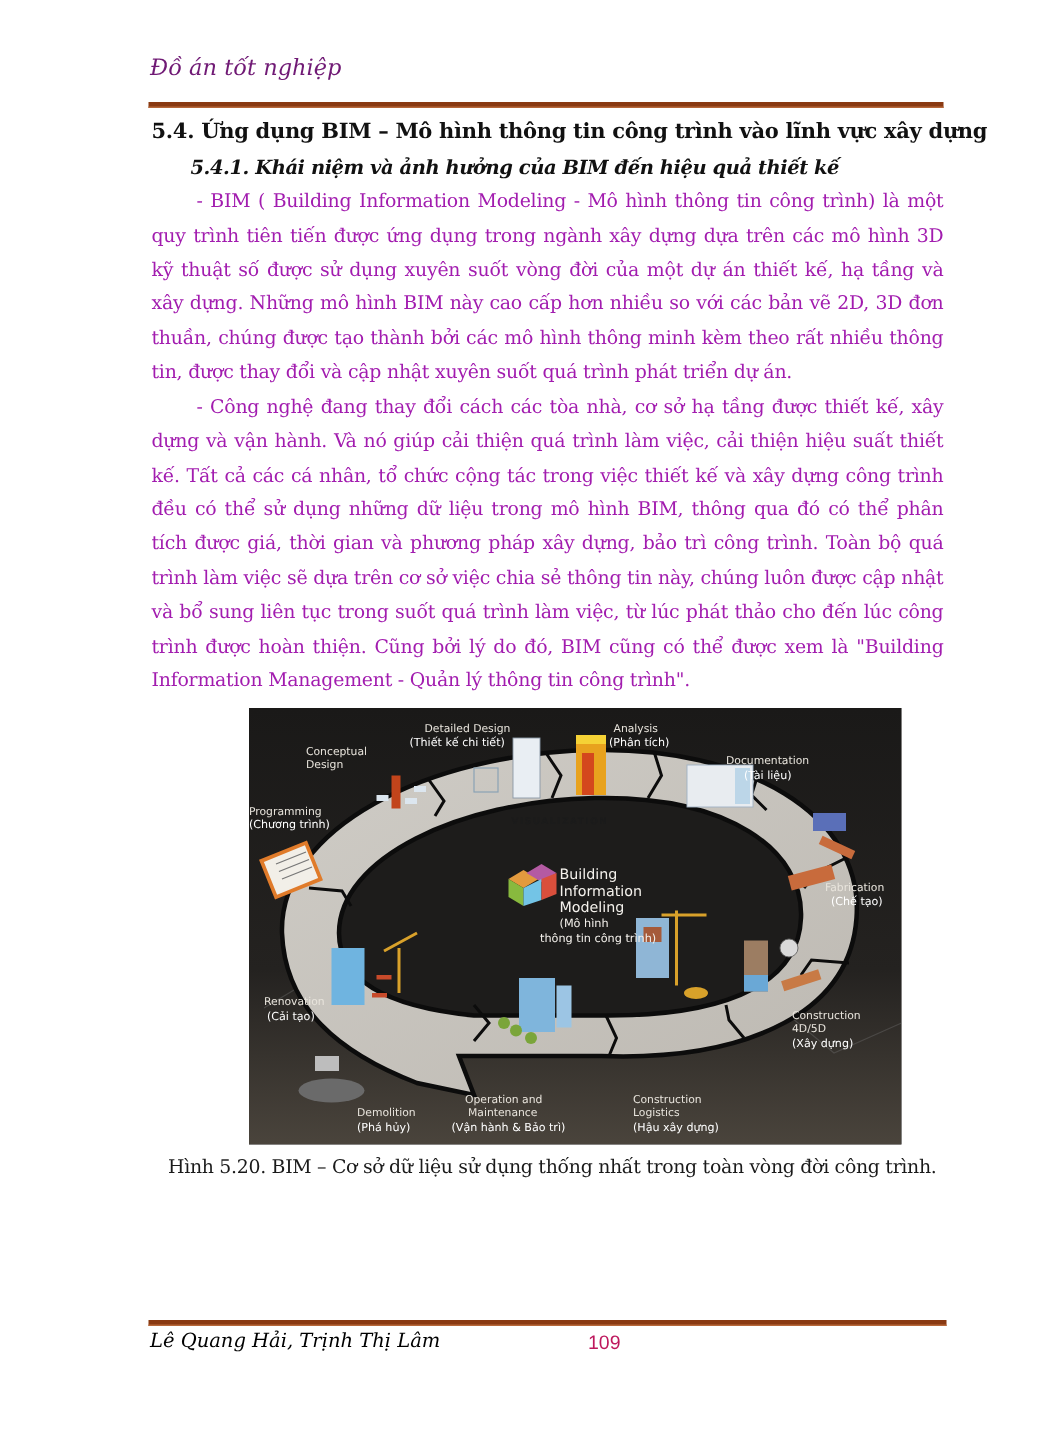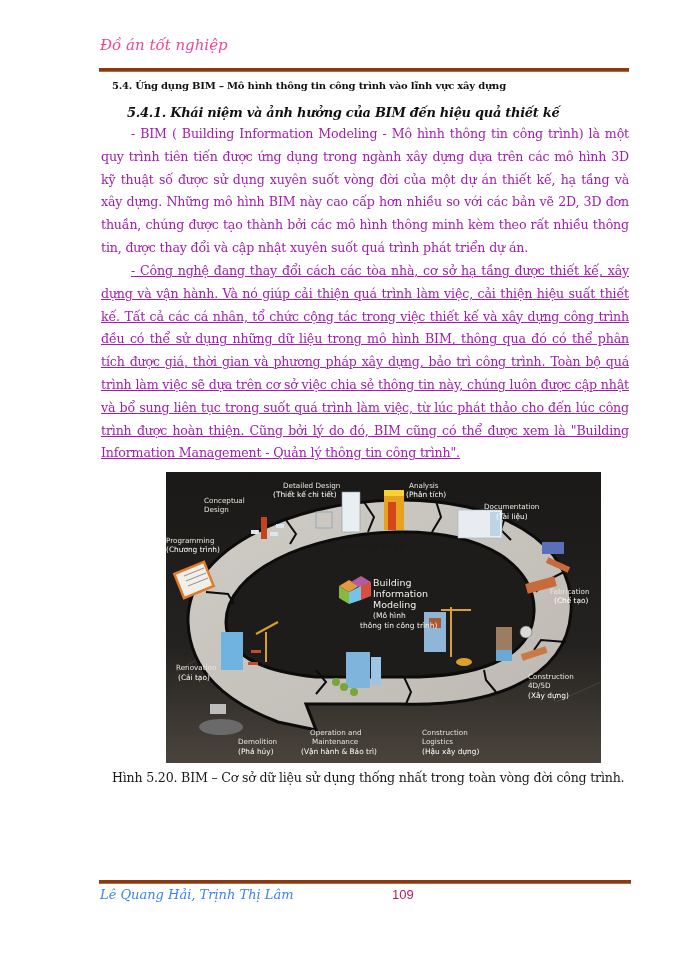--- a/index.html
+++ b/index.html
@@ -2,57 +2,57 @@
 <html><head>
 <meta charset="utf-8">
 <style>
   html, body { margin: 0; padding: 0; }
   body {
     width: 700px; height: 960px; background: #ffffff; position: relative; overflow: hidden;
     font-family: "DejaVu Serif", "Liberation Serif", serif; color: #111;
   }
   .page-header {
     position: absolute; left: 100px; top: 36px;
-    font-family: "DejaVu Serif", serif; font-style: italic; font-size: 15px; color: #ec4899;
+    font-family: "DejaVu Serif", serif; font-style: italic; font-size: 15px; color: #701a75;
   }
   .rule {
     position: absolute; left: 99px; height: 3px; background: #8a3a12;
     border-bottom: 1px solid #b7683a;
   }
   .rule.top { top: 68px; width: 530px; }
   .rule.bottom { top: 880px; width: 532px; }
   .section-title {
-    position: absolute; left: 112px; top: 80px;
-    font-family: "DejaVu Serif", serif; font-weight: bold; font-size: 10px; letter-spacing: -0.2px;
+    position: absolute; left: 101px; top: 80px;
+    font-family: "DejaVu Serif", serif; font-weight: bold; font-size: 14px; letter-spacing: -0.2px;
   }
   .subsection-title {
     position: absolute; left: 127px; top: 105px;
     font-family: "DejaVu Serif", serif; font-weight: bold; font-style: italic; font-size: 13px; letter-spacing: -0.3px; text-align: center;
   }
   .para {
     position: absolute; left: 101px; width: 528px;
     font-family: "DejaVu Serif", serif; font-size: 12.6px; line-height: 22.8px;
     text-align: justify; color: #a21caf; letter-spacing: -0.15px;
   }
   .para .indent { display: inline-block; width: 30px; }
   .p1 { top: 123px; }
-  .p2 { top: 260px; text-decoration: underline; }
+  .p2 { top: 260px; }
 
   .figure {
     position: absolute; left: 166px; top: 472px; width: 435px; height: 291px;
     background: #1c1b19; overflow: hidden;
   }
   .figure svg { display: block; }
   .caption {
     position: absolute; left: 112px; top: 770px;
     font-family: "DejaVu Serif", serif; font-size: 12.6px; letter-spacing: -0.2px; color: #1a1a1a;
   }
   .footer-author {
     position: absolute; left: 100px; top: 887px;
-    font-family: "DejaVu Serif", serif; font-style: italic; font-size: 13px; color: #3b82f6;
+    font-family: "DejaVu Serif", serif; font-style: italic; font-size: 13px; color: #000000;
   }
   .footer-page {
     position: absolute; left: 392px; top: 887px;
     font-family: Liberation Sans, sans-serif; font-size: 13px; color: #be185d;
   }
   .lbl { font-family: "DejaVu Sans", sans-serif; fill: #e8e4dc; font-size: 7.2px; }
   .lbl-b { font-family: "DejaVu Sans", sans-serif; fill: #ffffff; font-size: 7.4px; }
   .lbl-viz { font-family: "DejaVu Sans", sans-serif; fill: #1b1b1b; font-size: 6px; font-weight: bold; letter-spacing: 1px; }
   .lbl-center { font-family: "DejaVu Sans", sans-serif; fill: #f4f1ec; font-size: 9.5px; }
   .lbl-center-sm { font-family: "DejaVu Sans", sans-serif; fill: #f4f1ec; font-size: 7.5px; }

